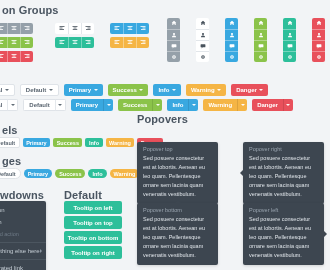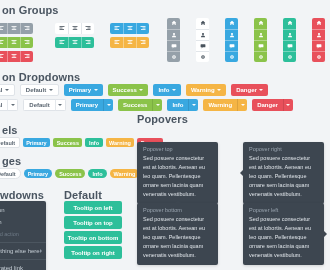--- a/index.html
+++ b/index.html
@@ -592,21 +592,20 @@
           <span class="ico">
             <svg viewBox="0 0 12 12">
               <circle cx="6" cy="6" r="3.6" fill="currentColor"></circle>
               <circle cx="6" cy="6" r="1.5" fill="#e8505b"></circle>
             </svg>
           </span>
         </div>
     </div>
   </div>
 
-  <div class="abs section-title" style="left:2px; top:71px;">on Dropdowns</div>
 
   <div class="abs dd-row" style="left:-14px; top:84px;">
     <div class="ddbtn pale">
       <span>mal</span>
       <span class="caret"></span>
     </div>
     <div class="ddbtn pale">
       <span>Default</span>
       <span class="caret"></span>
     </div>

